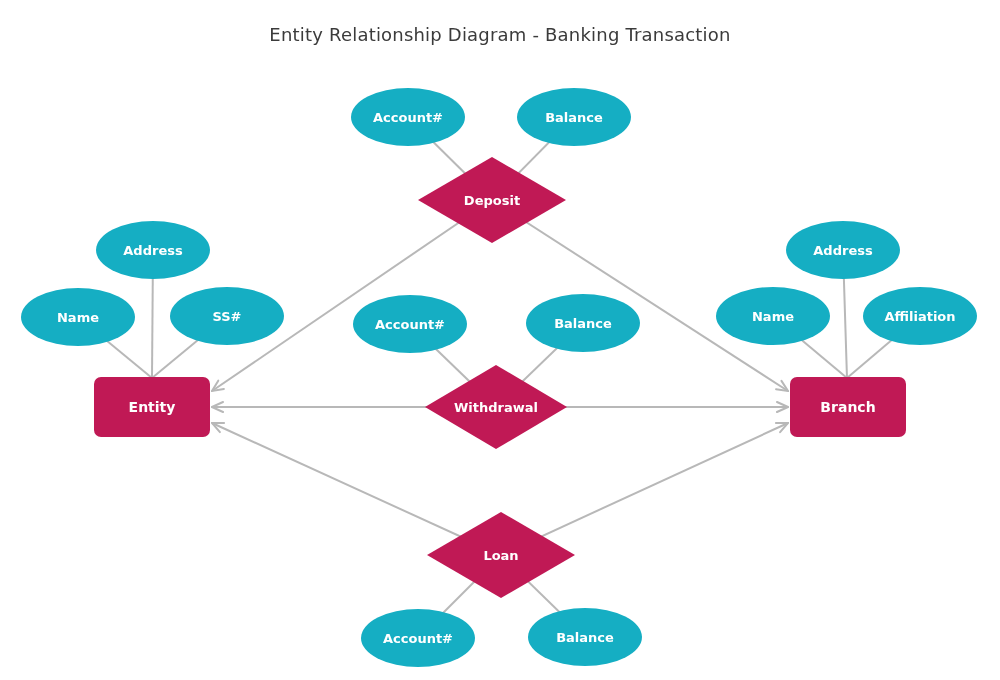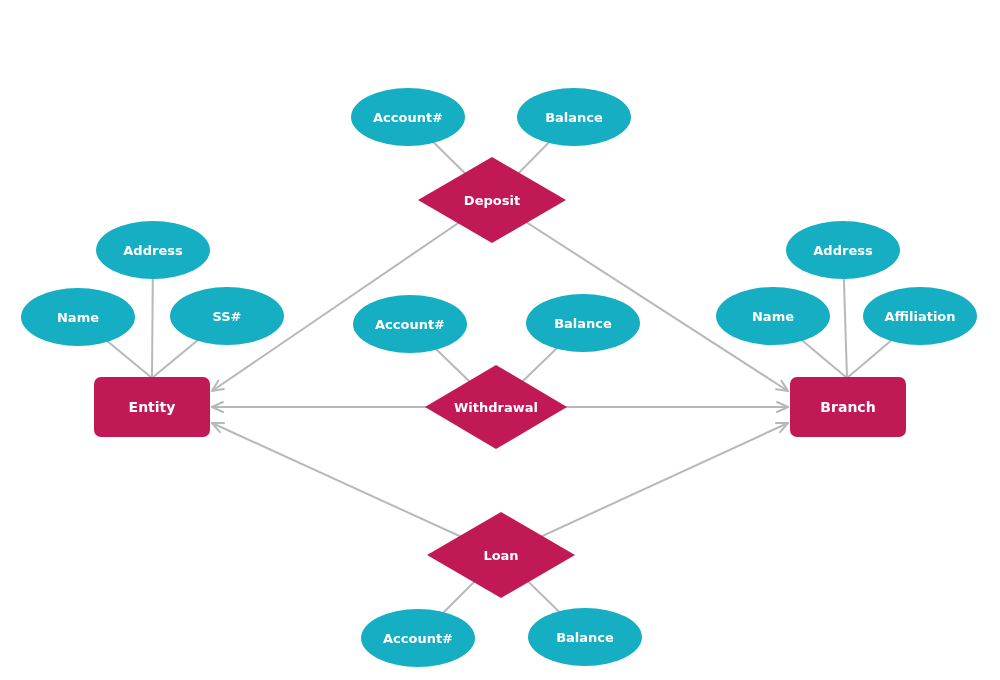--- a/index.html
+++ b/index.html
@@ -73,13 +73,14 @@
       <text x="843" y="250" text-anchor="middle" dominant-baseline="central" fill="#FFFFFF" font-size="13" font-weight="bold" font-family="&quot;DejaVu Sans&quot;, sans-serif">Address</text>
       <ellipse cx="773" cy="316" rx="57" ry="29" fill="#15AEC3"></ellipse>
       <text x="773" y="316" text-anchor="middle" dominant-baseline="central" fill="#FFFFFF" font-size="13" font-weight="bold" font-family="&quot;DejaVu Sans&quot;, sans-serif">Name</text>
       <ellipse cx="920" cy="316" rx="57" ry="29" fill="#15AEC3"></ellipse>
       <text x="920" y="316" text-anchor="middle" dominant-baseline="central" fill="#FFFFFF" font-size="13" font-weight="bold" font-family="&quot;DejaVu Sans&quot;, sans-serif">Affiliation</text>
       <ellipse cx="418" cy="638" rx="57" ry="29" fill="#15AEC3"></ellipse>
       <text x="418" y="638" text-anchor="middle" dominant-baseline="central" fill="#FFFFFF" font-size="13" font-weight="bold" font-family="&quot;DejaVu Sans&quot;, sans-serif">Account#</text>
       <ellipse cx="585" cy="637" rx="57" ry="29" fill="#15AEC3"></ellipse>
       <text x="585" y="637" text-anchor="middle" dominant-baseline="central" fill="#FFFFFF" font-size="13" font-weight="bold" font-family="&quot;DejaVu Sans&quot;, sans-serif">Balance</text>
     </svg>
+  <div class="title">Entity Relationship Diagram - Banking Transaction</div>
 </div>
 
 </body></html>

